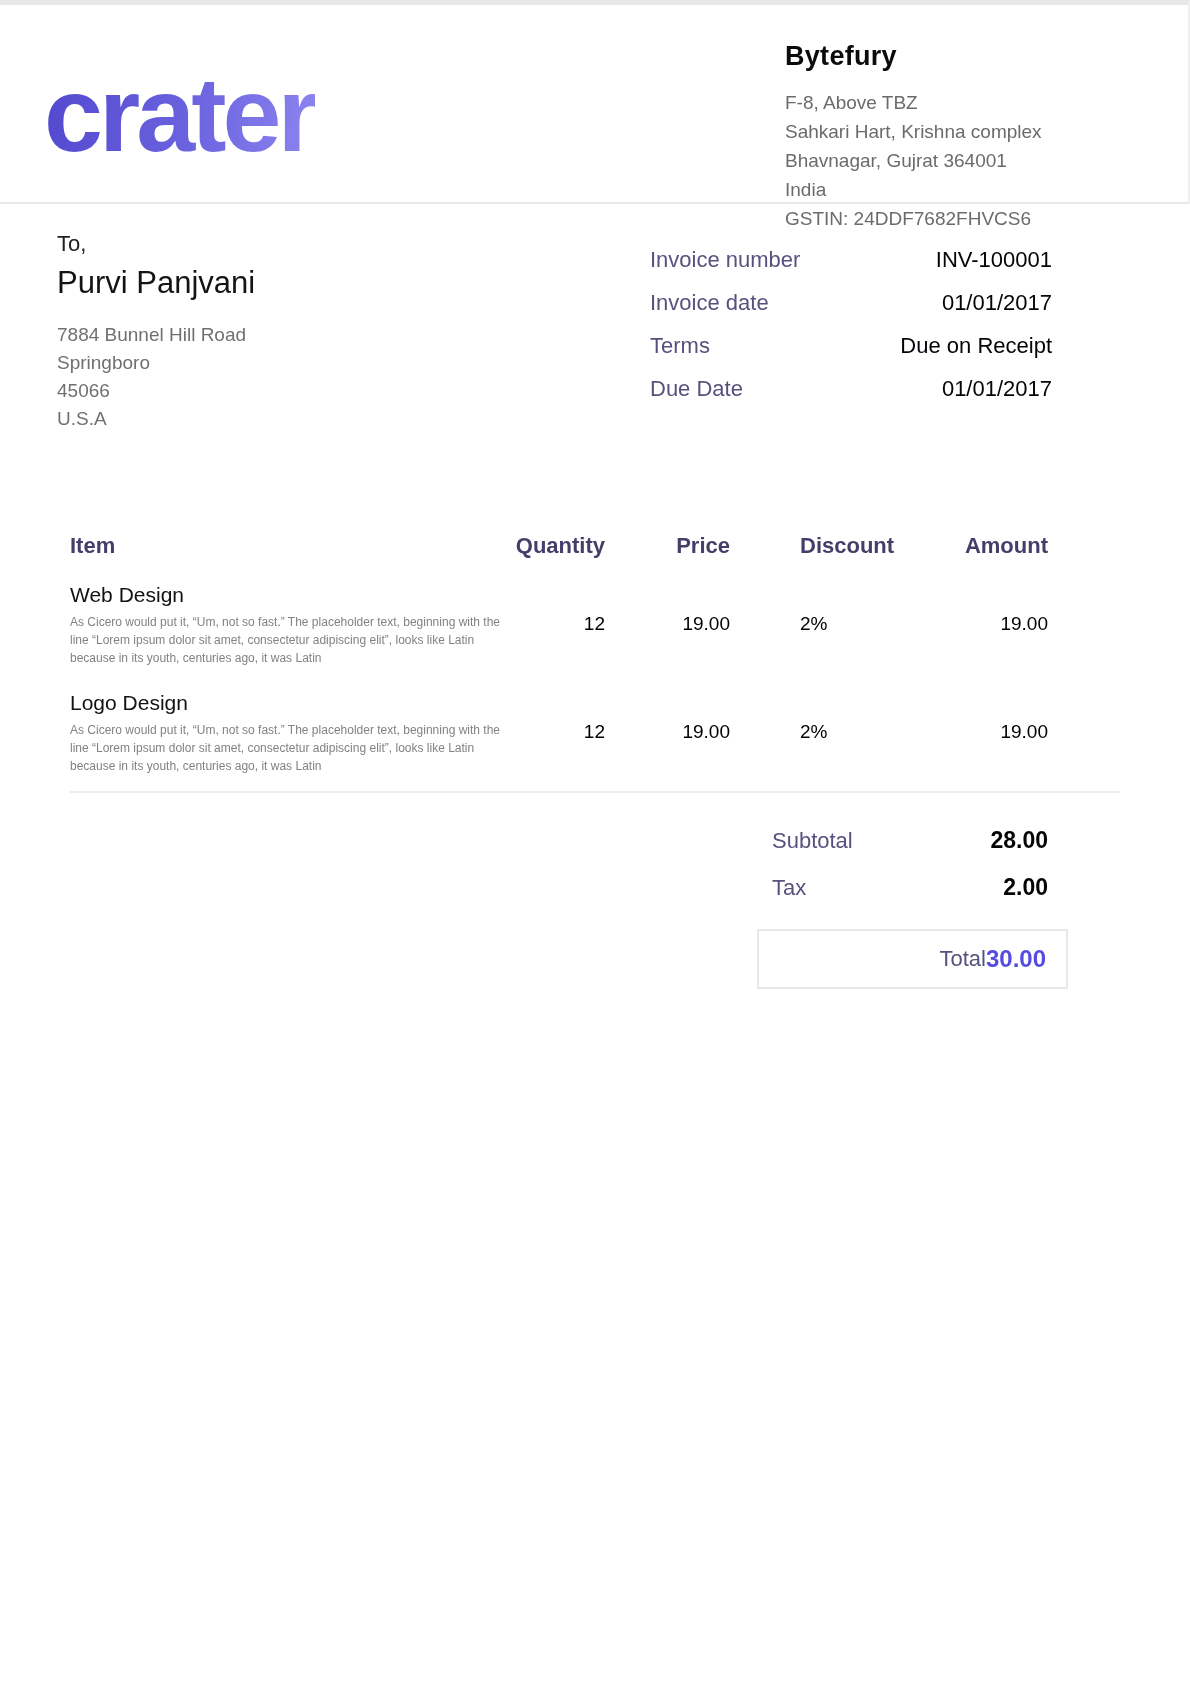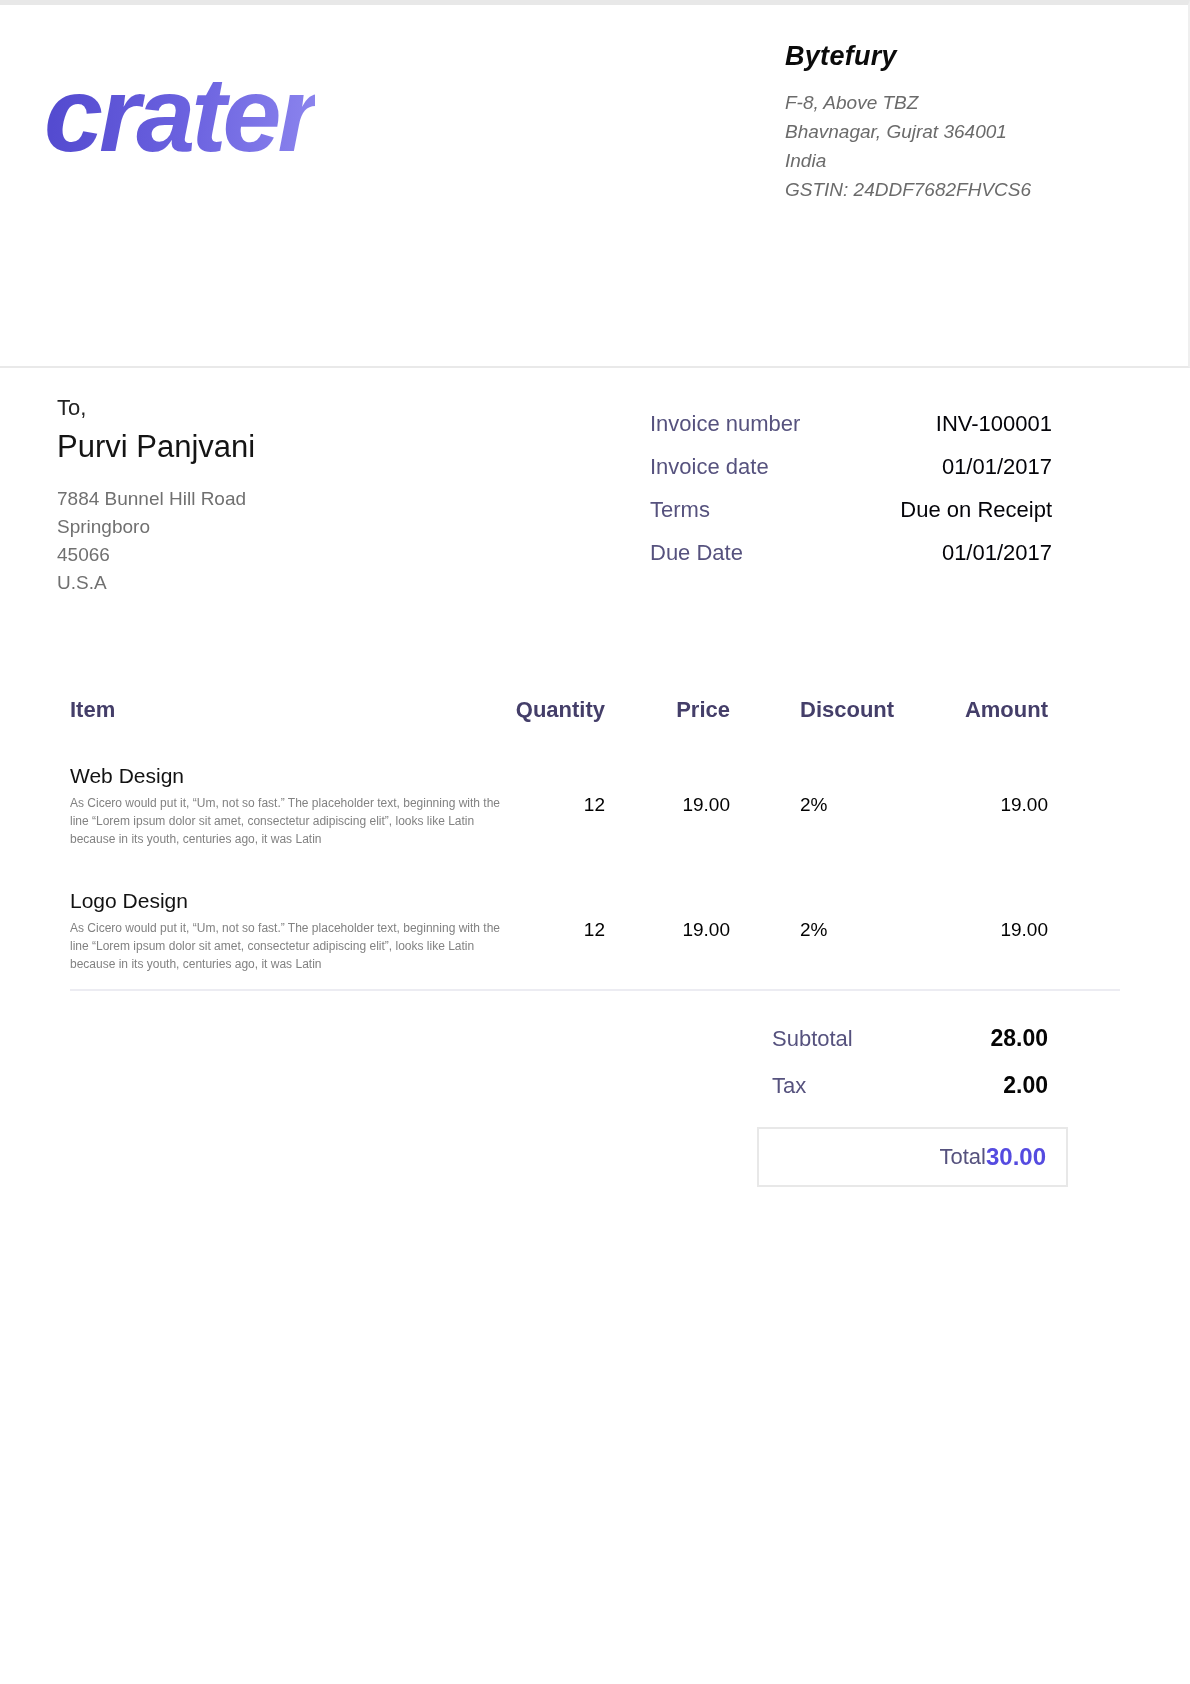--- a/index.html
+++ b/index.html
@@ -5,25 +5,24 @@
   * { margin:0; padding:0; box-sizing:border-box; }
   html,body { background:#ffffff; }
   body {
     width:1190px; height:1684px;
     font-family:"Liberation Sans", sans-serif;
     color:#1a1a1a; position:relative; overflow:hidden;
   }
 
   
   .header {
-    height:368px; position:relative;
+    height:204px; position:relative;
     border-top:5px solid #e8e8e8;
     border-bottom:2px solid #e9e9e9;
     border-right:2px solid #efefef;
-    font-style:italic;
   }
   .logo {
     position:absolute; left:44px; top:56px;
     font-size:106px; font-weight:800; letter-spacing:-4px; line-height:1;
     background:linear-gradient(95deg, #544bd0 5%, #6c63e0 55%, #8c85ee 100%);
     -webkit-background-clip:text; background-clip:text;
     -webkit-text-fill-color:transparent; color:transparent;
   }
   .company { position:absolute; left:785px; top:36px; width:340px; }
   .company-name { font-size:27px; font-weight:800; color:#0b0b0b; margin-bottom:16px; letter-spacing:0.3px; }
@@ -42,21 +41,21 @@
   
   .items { margin:100px 70px 0 70px; }
   .trow {
     display:grid;
     grid-template-columns:430px 105px 125px 158px 160px;
     padding-right:72px;
   }
   .thead .cell { font-size:22px; font-weight:700; color:#443e69; }
   .c-qty, .c-price, .c-amount { text-align:right; }
   .c-discount { padding-left:70px; }
-  .item-row { margin-top:41px; }
+  .item-row { margin-top:24px; }
   .item-name { font-size:21px; color:#121212; }
   .item-desc { width:450px; font-size:12px; color:#828282; line-height:18px; margin-top:6px; }
   .item-row .val { padding-top:30px; font-size:19px; color:#020202; }
   .items-divider { margin-top:16px; border-top:2px solid #ececf2; height:0; }
 
   
   .totals { width:311px; margin:34px 122px 0 auto; }
   .totals-row { display:flex; justify-content:space-between; align-items:baseline; padding:0 20px 0 15px; margin-bottom:20px; }
   .totals-label { font-size:22px; color:#56527e; }
   .totals-value { font-size:23px; font-weight:600; color:#050505; }
@@ -71,20 +70,21 @@
 <body>
 
 <div class="page">
 
   <header class="header">
     <div class="logo">crater</div>
     <div class="company">
       <div class="company-name">Bytefury</div>
       <div class="company-address">
         <div>F-8, Above TBZ</div>
+        <div>Sahkari Hart, Krishna complex</div>
         <div>Bhavnagar, Gujrat 364001</div>
         <div>India</div>
         <div>GSTIN: 24DDF7682FHVCS6</div>
       </div>
     </div>
   </header>
 
   <section class="billing">
     <div class="bill-to">
       <div class="to-label">To,</div>

